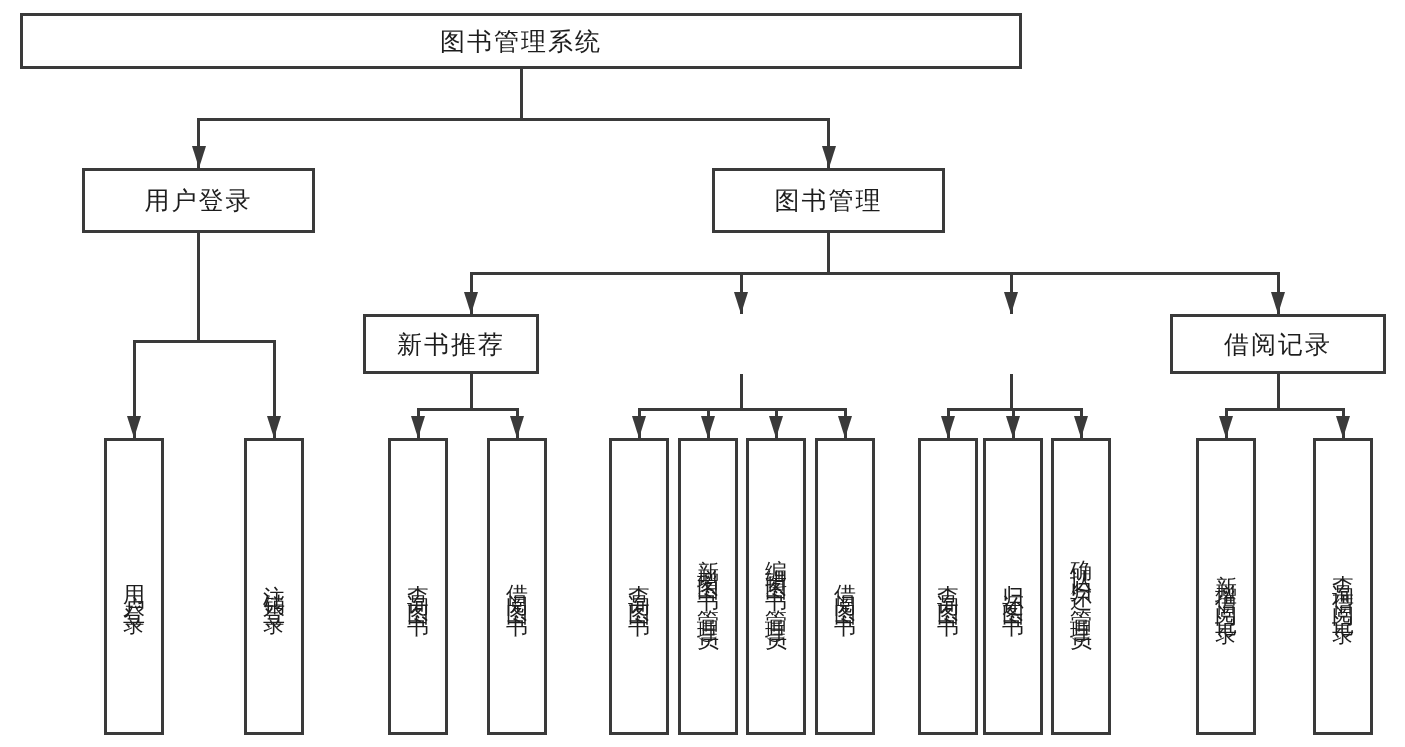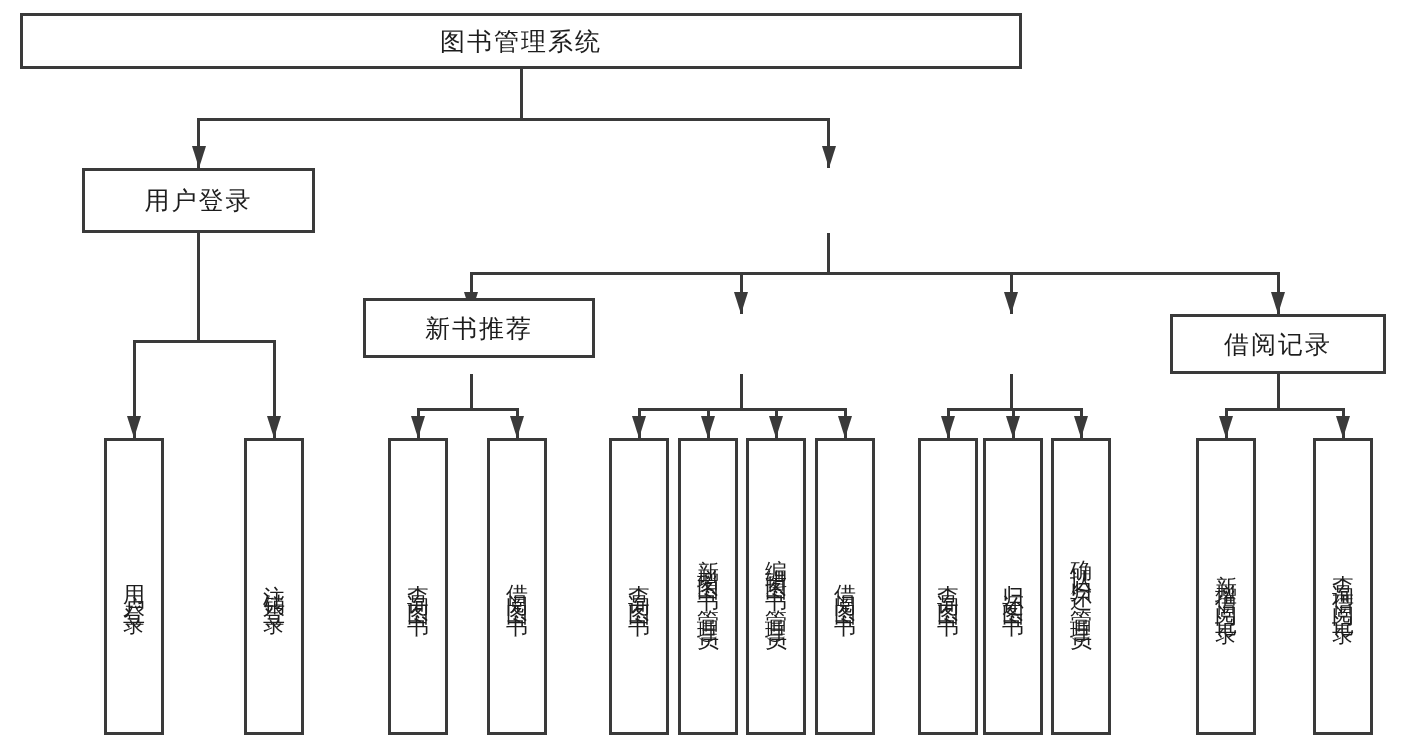--- a/index.html
+++ b/index.html
@@ -46,40 +46,41 @@
   <div class="box hlabel" style="left:20px;top:13px;width:1002px;height:56px">图书管理系统</div>
 
   <div class="vl" style="left:519.5px;top:69px;height:49px"></div>
   <div class="hl" style="left:197px;top:118px;width:633px"></div>
   <div class="vl" style="left:197px;top:118px;height:50px"></div>
   <div class="vl" style="left:827px;top:118px;height:50px"></div>
   <div class="ah" style="left:191.5px;top:146px"></div>
   <div class="ah" style="left:821.5px;top:146px"></div>
 
   <div class="box hlabel" style="left:82px;top:168px;width:233px;height:65px">用户登录</div>
+  <div class="box hlabel" style="left:712px;top:168px;width:233px;height:65px">图书管理</div>
 
   <div class="vl" style="left:197px;top:233px;height:107px"></div>
   <div class="hl" style="left:132.5px;top:340px;width:143px"></div>
   <div class="vl" style="left:132.5px;top:340px;height:98px"></div>
   <div class="vl" style="left:272.5px;top:340px;height:98px"></div>
   <div class="ah" style="left:127px;top:416px"></div>
   <div class="ah" style="left:267px;top:416px"></div>
 
   <div class="vl" style="left:827px;top:233px;height:39px"></div>
   <div class="hl" style="left:469.5px;top:272px;width:810px"></div>
   <div class="vl" style="left:469.5px;top:272px;height:42px"></div>
   <div class="vl" style="left:739.5px;top:272px;height:42px"></div>
   <div class="vl" style="left:1009.5px;top:272px;height:42px"></div>
   <div class="vl" style="left:1276.5px;top:272px;height:42px"></div>
   <div class="ah" style="left:464px;top:292px"></div>
   <div class="ah" style="left:734px;top:292px"></div>
   <div class="ah" style="left:1004px;top:292px"></div>
   <div class="ah" style="left:1271px;top:292px"></div>
 
-  <div class="box hlabel" style="left:363px;top:298px;width:232px;height:60px">新书推荐</div>
+  <div class="box hlabel" style="left:363px;top:314px;width:176px;height:60px">新书推荐</div>
   <div class="box hlabel" style="left:1170px;top:314px;width:216px;height:60px">借阅记录</div>
 
   <div class="vl" style="left:469.5px;top:374px;height:34px"></div>
   <div class="vl" style="left:739.5px;top:374px;height:34px"></div>
   <div class="vl" style="left:1009.5px;top:374px;height:34px"></div>
   <div class="vl" style="left:1276.5px;top:374px;height:34px"></div>
 
   <div class="hl" style="left:416.5px;top:408px;width:102px"></div>
   <div class="hl" style="left:637.5px;top:408px;width:209px"></div>
   <div class="hl" style="left:946.5px;top:408px;width:136px"></div>

